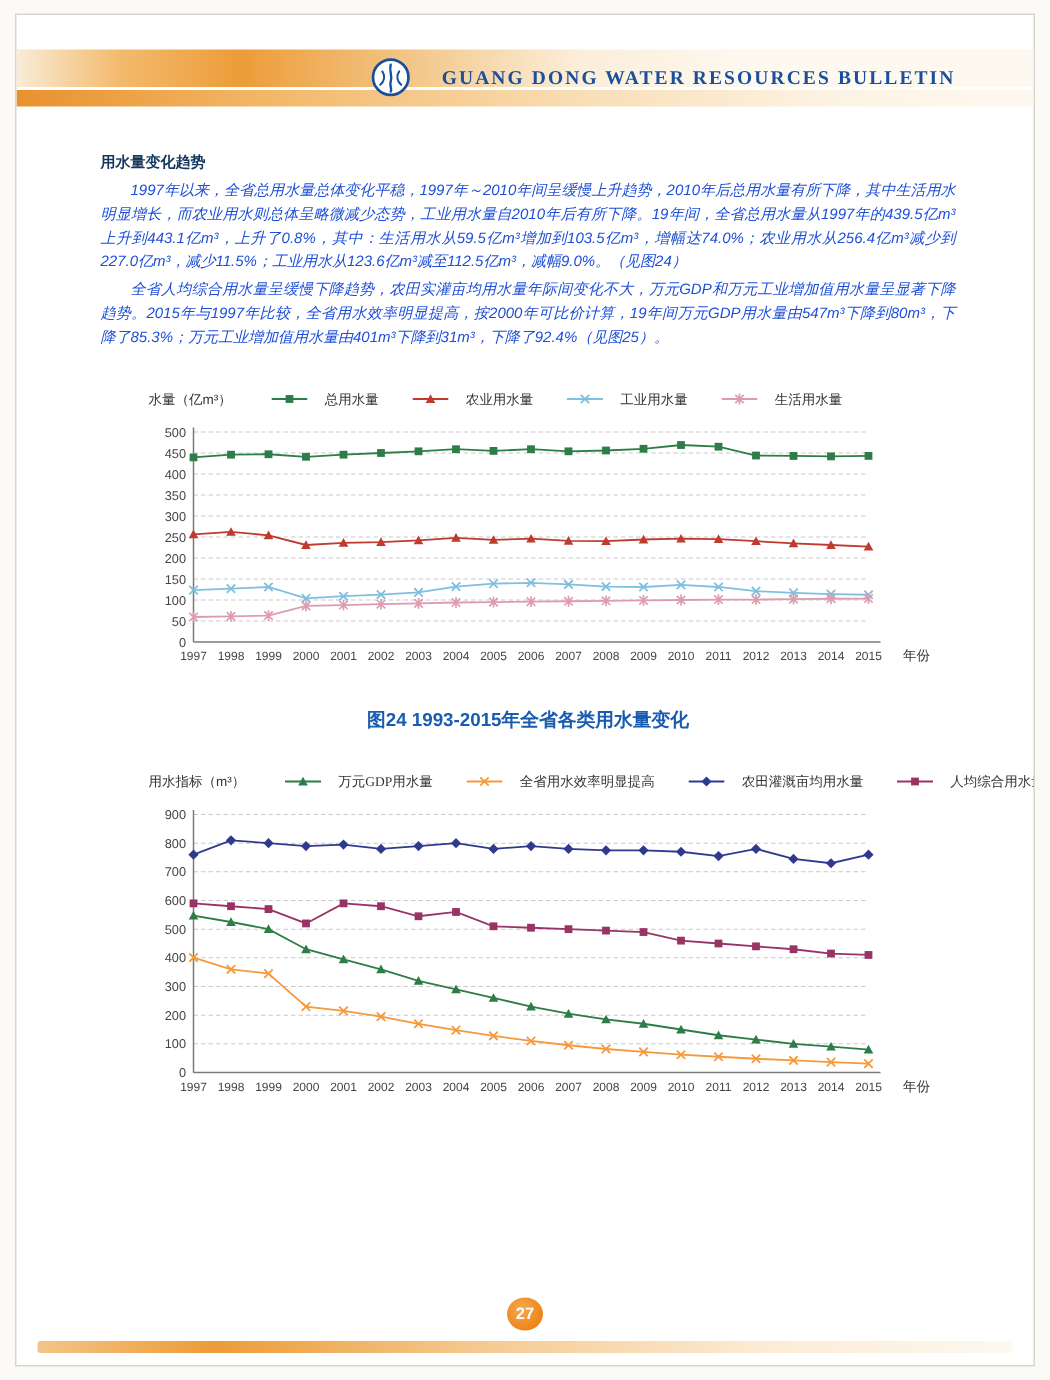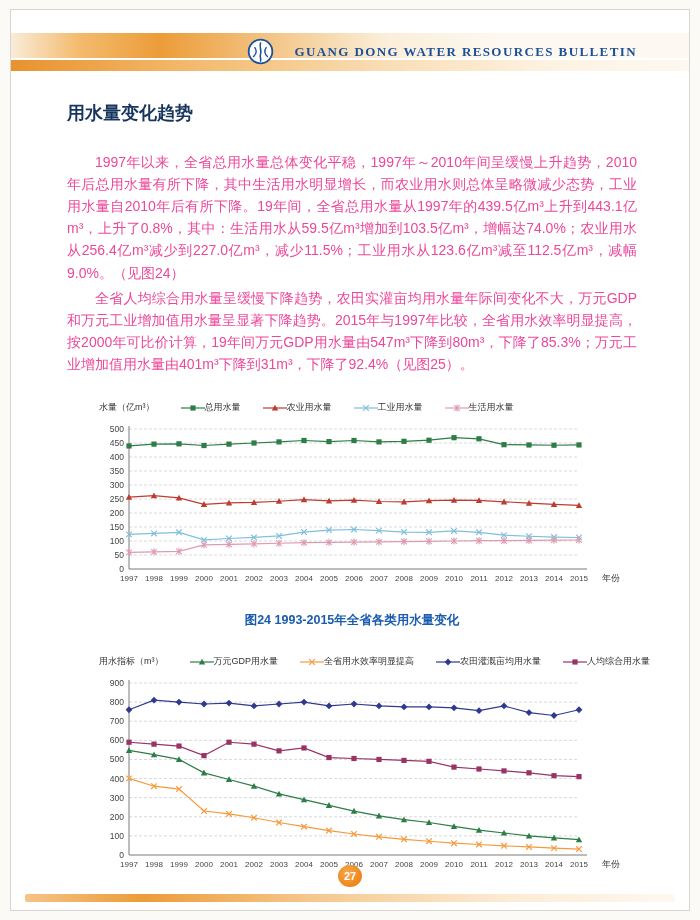--- a/index.html
+++ b/index.html
@@ -35,36 +35,36 @@
   }
   .logo{ width:27px; height:27px; display:inline-block; }
   .header-title{
     color:var(--title-blue); font-weight:bold; font-size:13px;
     letter-spacing:1.4px; font-family:"Liberation Serif",serif;
     white-space:nowrap;
   }
   
   .content{ padding:0 52px 0 56px; }
   .section-heading{
-    color:var(--heading-navy); font-size:18px; font-weight:bold;
-    margin:30px 0 26px 0;
+    color:var(--heading-navy); font-size:10px; font-weight:bold;
+    margin:30px 0 5px 0;
   }
   .para{
-    font-size:14px; line-height:1.58; color:#ec4899;
-    text-align:justify; text-indent:2em; margin:0 0 3px 0;
+    font-size:10px; line-height:1.58; color:#1d4ed8;
+    text-align:justify; text-indent:2em; margin:0 0 3px 0;font-style:italic;
   }
   
   .chart-block{ margin-top:26px; }
   .chart-holder{ margin-left:18px; }
   .legend{
     display:flex; align-items:flex-start; flex-wrap:nowrap;
     font-size:9px; color:#333; margin-bottom:5px; padding-left:14px;
   }
   .legend .ylab{ margin-right:26px; white-space:nowrap; }
-  .legend-item{ display:flex; align-items:center; gap:0; margin-right:22px; white-space:nowrap; }
+  .legend-item{ display:flex; align-items:center; gap:12px; margin-right:22px; white-space:nowrap;font-family:Liberation Serif, serif; }
   svg text{ font-family:"Liberation Sans",sans-serif; }
   .caption{
     text-align:center; color:var(--caption-blue); font-weight:bold;
     font-size:12.5px; margin-top:13px;
   }
   
   .footer{ position:absolute; bottom:8px; left:0; right:0; }
   .page-number{
     width:24px; height:22px; border-radius:50%;
     background:radial-gradient(circle at 40% 35%,#f6a94e,#ee851a 70%);

